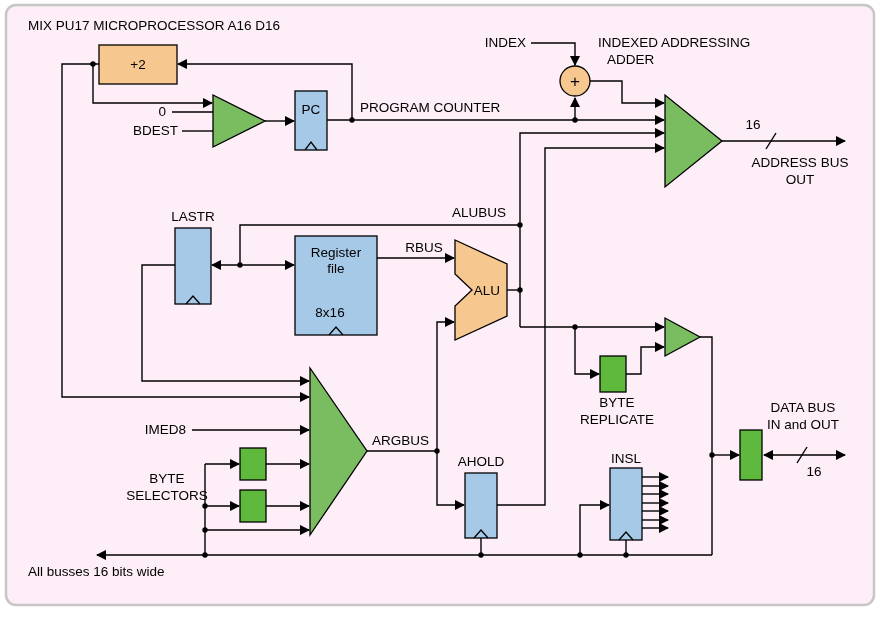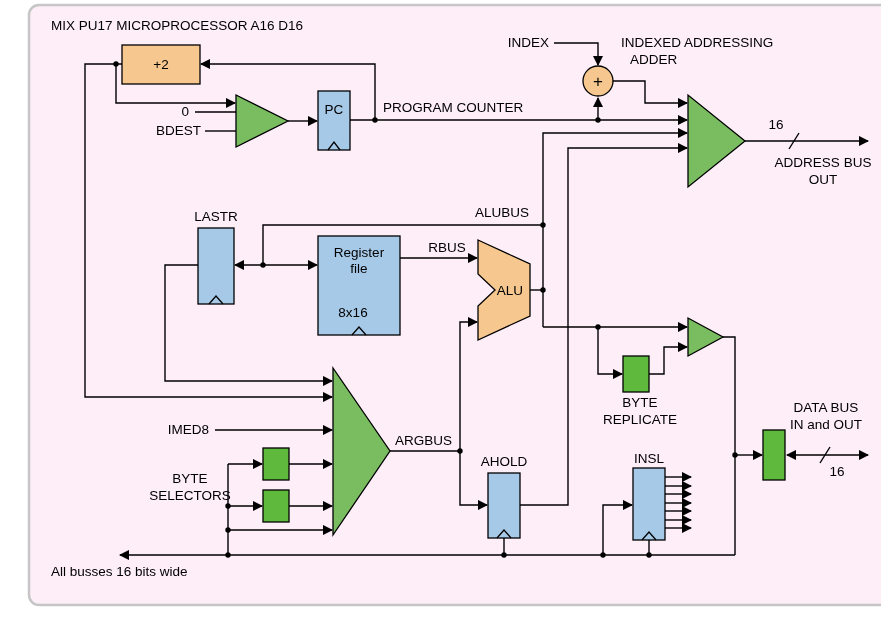--- a/index.html
+++ b/index.html
@@ -1,16 +1,16 @@
 <!DOCTYPE html>
 <html><head>
 <meta charset="utf-8">
 <style>
   html,body{margin:0;padding:0;background:#ffffff;}
-  .stage{position:relative;width:761px;height:617px;background:#ffffff;padding-left:23px;}
+  .stage{position:relative;width:761px;height:617px;background:#ffffff;}
   svg text{font-family:"Liberation Sans","DejaVu Sans",sans-serif;font-size:13.5px;fill:#000;}
   text.big{font-size:17px;}
   .mid{text-anchor:middle;}
   .end{text-anchor:end;}
   .wire{fill:none;stroke:#000;stroke-width:1.4;}
   .arr{marker-end:url(#arrow);}
   .arr2{marker-start:url(#arrow);marker-end:url(#arrow);}
   .shape{stroke:#000;stroke-width:1.3;}
   .frame{stroke:#c6c6c6;stroke-width:2.5;}
   .chev{fill:none;stroke:#000;stroke-width:1.3;}

